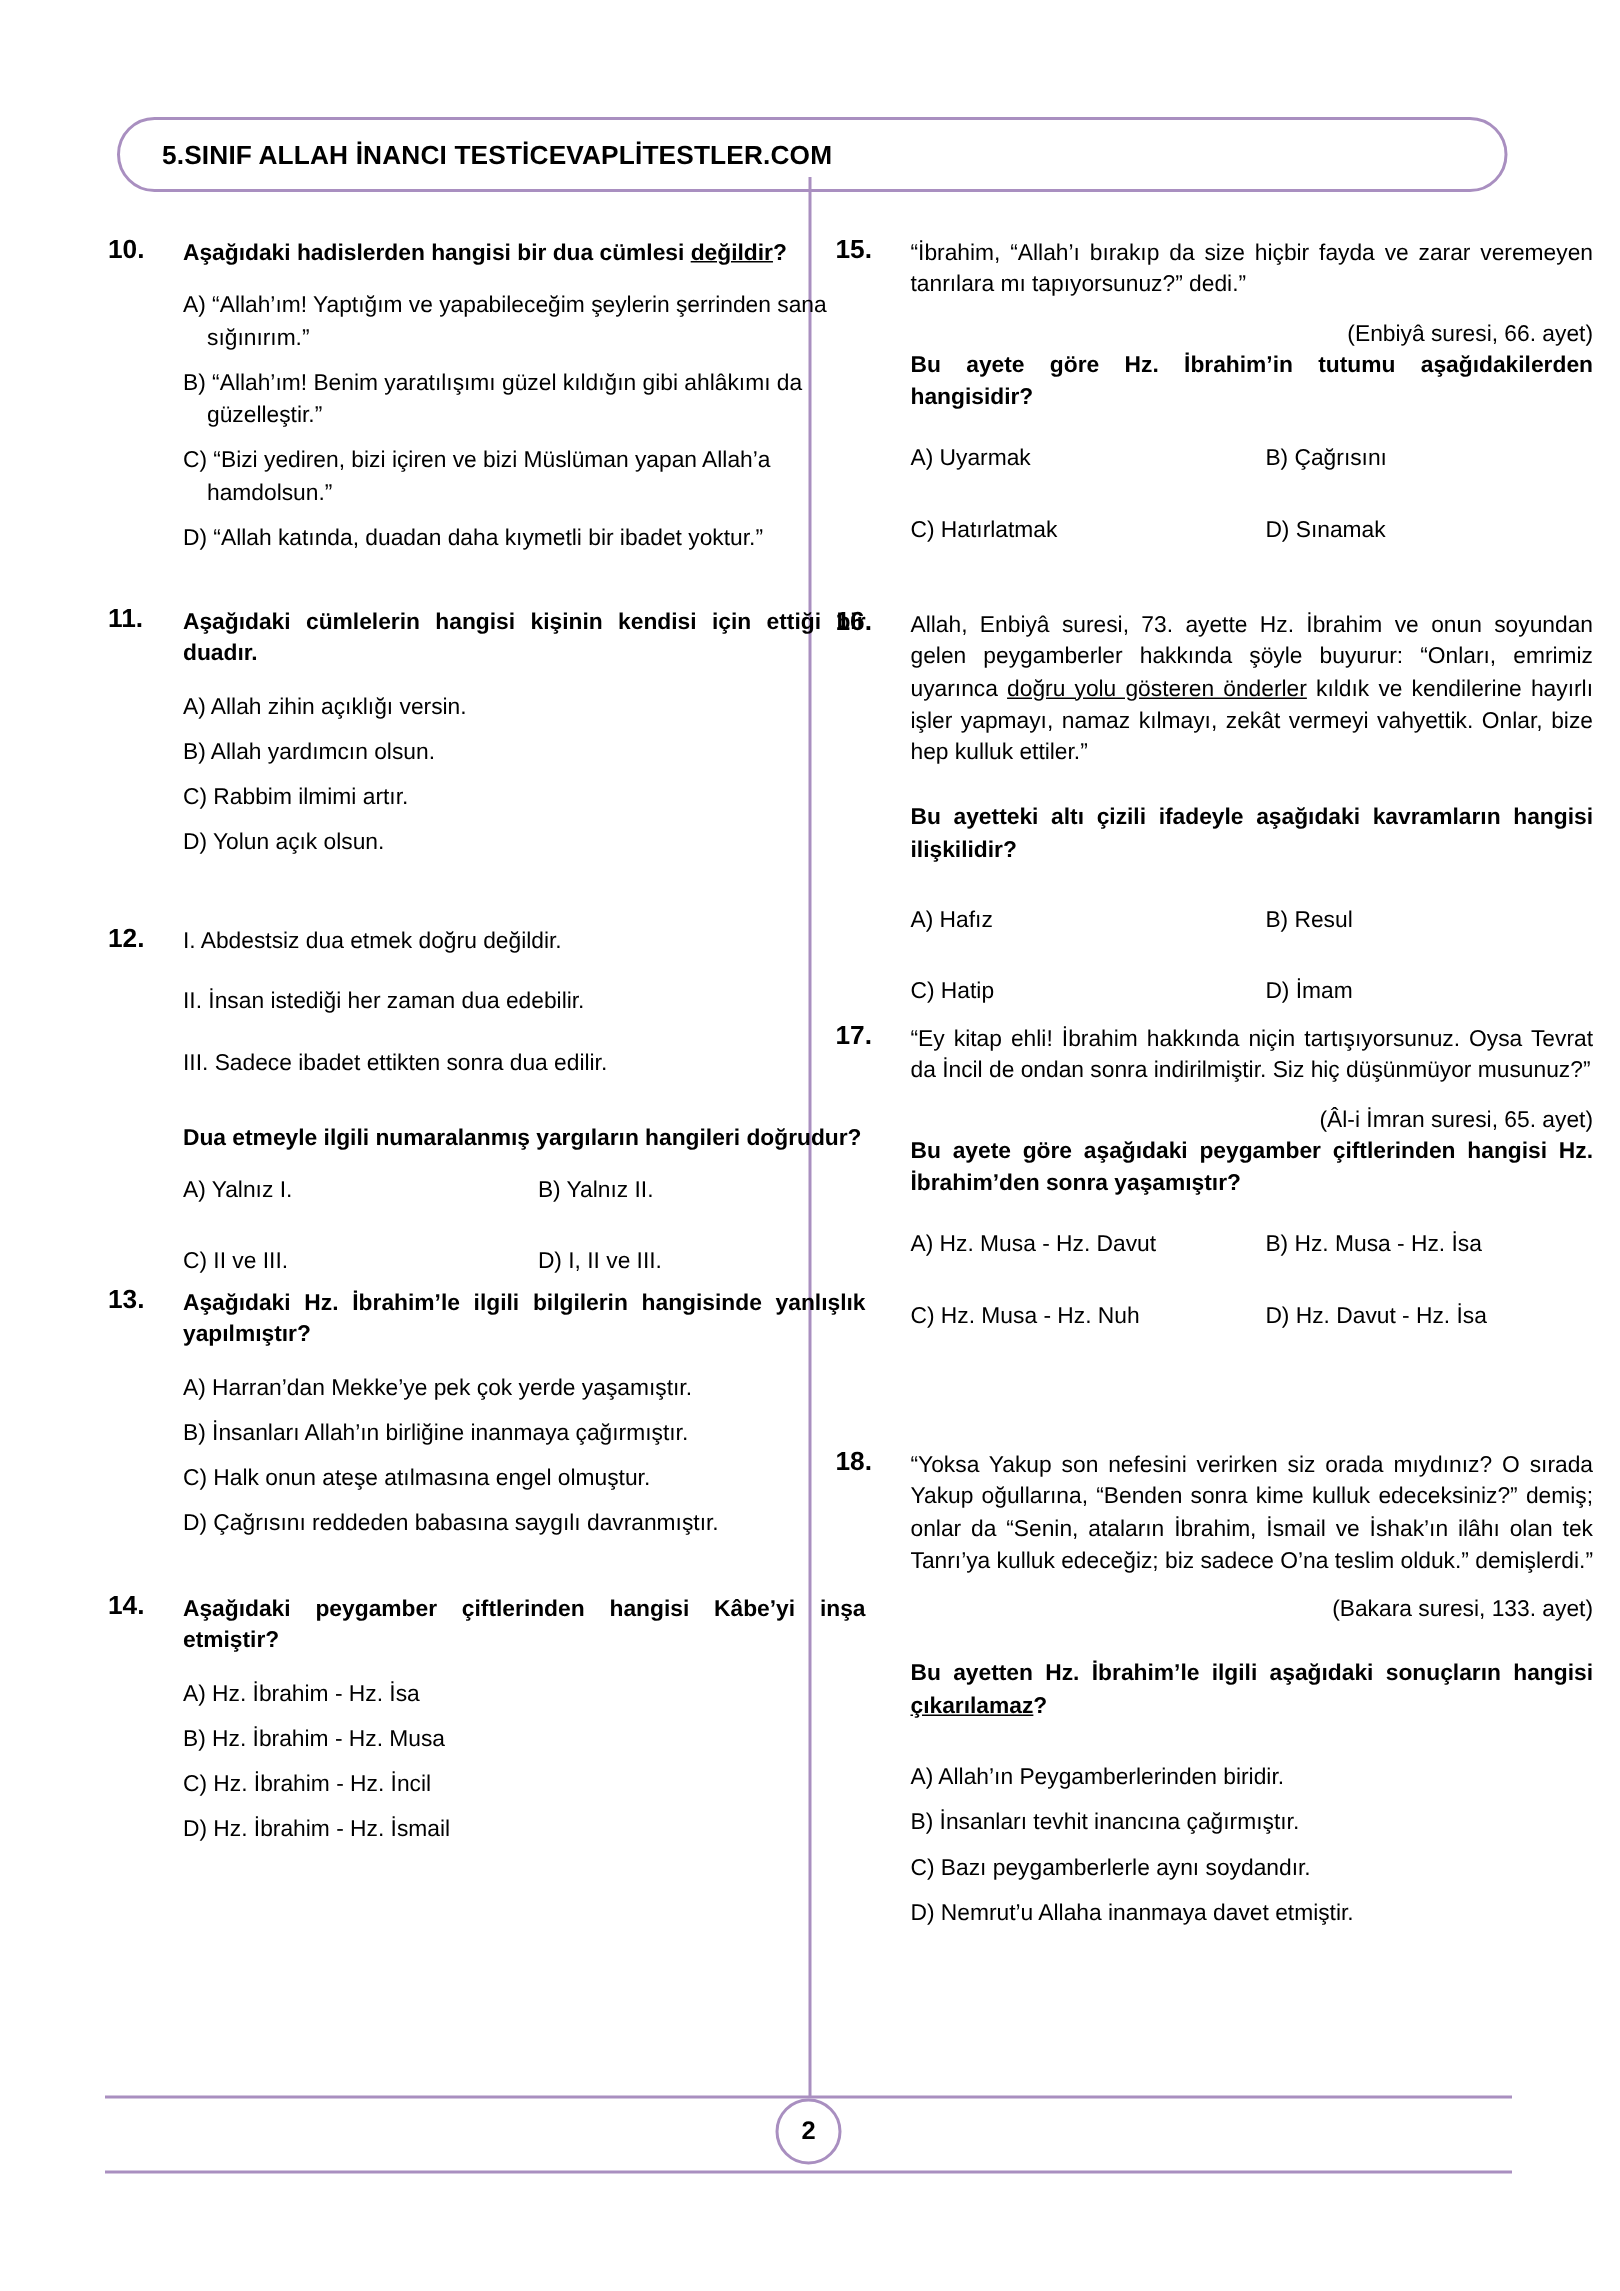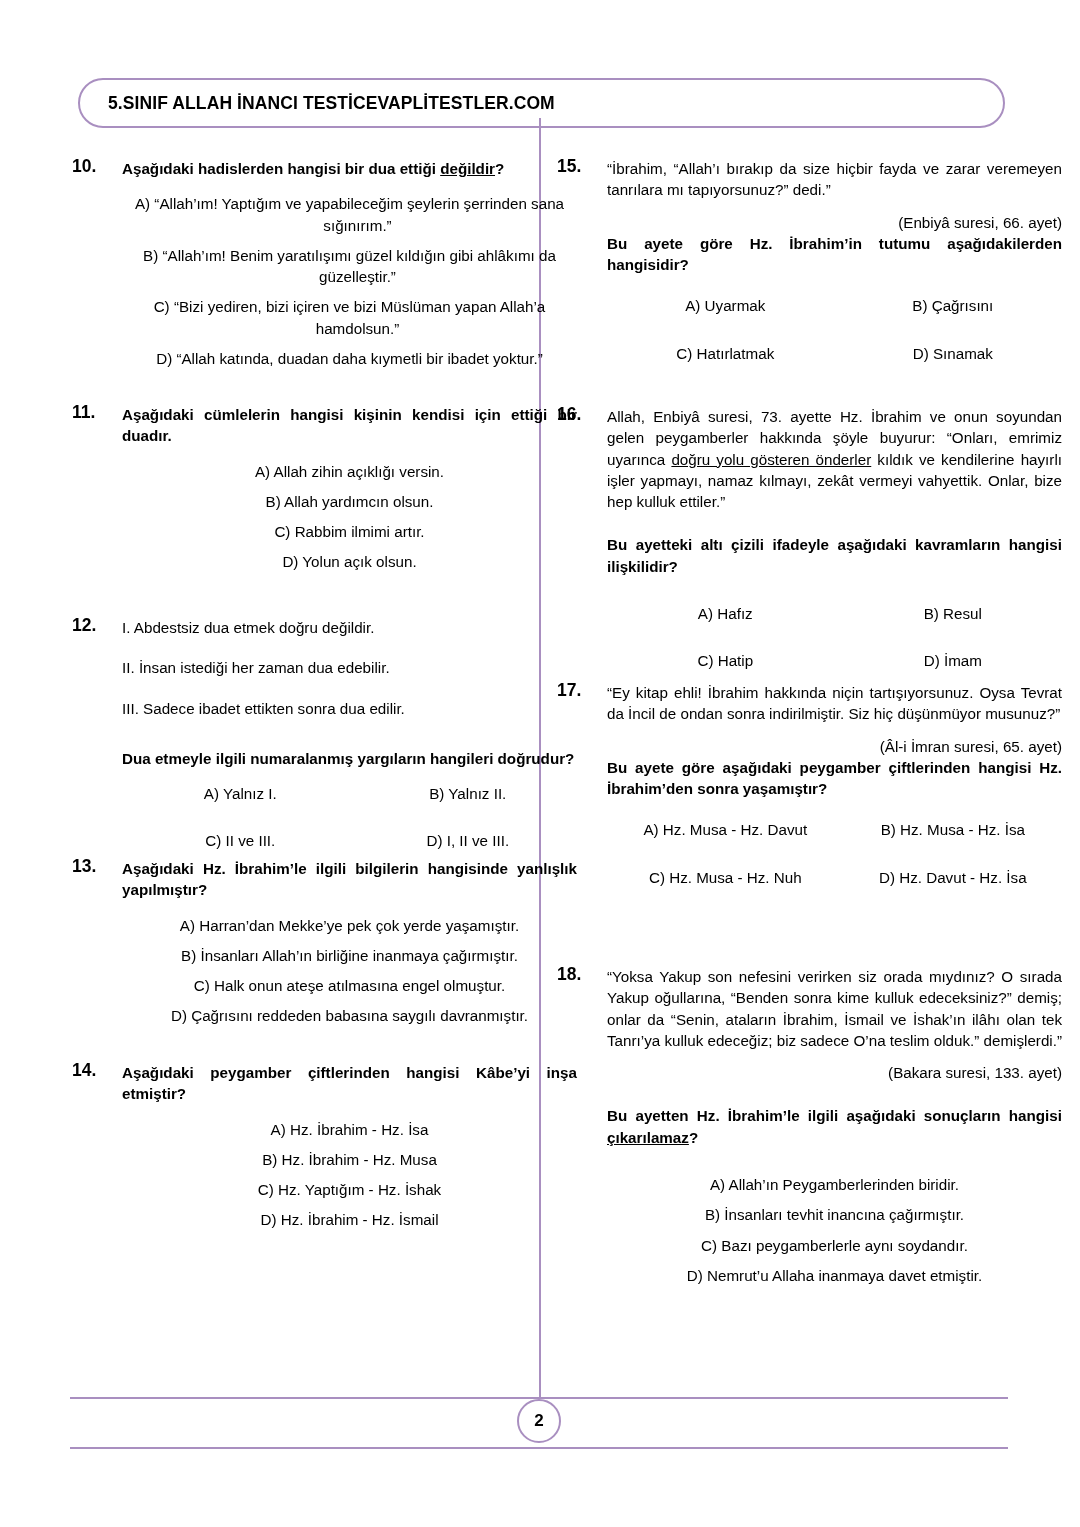--- a/index.html
+++ b/index.html
@@ -130,21 +130,20 @@
   .source-line {
     font-size: 15.2px;
     line-height: 1.40;
     text-align: right;
     margin-top: 11px;
   }
 
   
   .options {
     margin-top: 14px;
-    text-align: center;
   }
   .options.single .opt {
     font-size: 15.2px;
     line-height: 1.40;
     margin-bottom: 9px;
     padding-left: 16px;
     text-indent: -16px;
   }
   .options.single .opt:last-child { margin-bottom: 0; }
 
@@ -168,21 +167,21 @@
   <div class="hdr-text hdr-left">5.SINIF ALLAH İNANCI TESTİ</div>
   <div class="hdr-text hdr-right">CEVAPLİTESTLER.COM</div>
 </div>
 
 <div id="column-divider"></div>
 
 <div class="column" id="column-left">
 
   <div class="question q-at" style="top:0px;">
     <div class="q-number">10.</div>
-    <div class="q-stem bold"><span>Aşağıdaki hadislerden hangisi bir dua ettiği </span><u>değildir</u><span>?</span></div>
+    <div class="q-stem bold"><span>Aşağıdaki hadislerden hangisi bir dua cümlesi </span><u>değildir</u><span>?</span></div>
     <div class="options single">
       <div class="opt">A) “Allah’ım! Yaptığım ve yapabileceğim şeylerin şerrinden sana sığınırım.”</div>
       <div class="opt">B) “Allah’ım! Benim yaratılışımı güzel kıldığın gibi ahlâkımı da güzelleştir.”</div>
       <div class="opt">C) “Bizi yediren, bizi içiren ve bizi Müslüman yapan Allah’a hamdolsun.”</div>
       <div class="opt">D) “Allah katında, duadan daha kıymetli bir ibadet yoktur.”</div>
     </div>
   </div>
 
   <div class="question q-at" style="top:246px;">
     <div class="q-number">11.</div>
@@ -219,21 +218,21 @@
       <div class="opt">D) Çağrısını reddeden babasına saygılı davranmıştır.</div>
     </div>
   </div>
 
   <div class="question q-at" style="top:904px;">
     <div class="q-number">14.</div>
     <div class="q-stem bold">Aşağıdaki peygamber çiftlerinden hangisi Kâbe’yi inşa etmiştir?</div>
     <div class="options single">
       <div class="opt">A) Hz. İbrahim - Hz. İsa</div>
       <div class="opt">B) Hz. İbrahim - Hz. Musa</div>
-      <div class="opt">C) Hz. Yaptığım - Hz. İshak</div>
+      <div class="opt">C) Hz. İbrahim - Hz. İncil</div>
       <div class="opt">D) Hz. İbrahim - Hz. İsmail</div>
     </div>
   </div>
 
 </div>
 
 <div class="column" id="column-right">
 
   <div class="question q-at" style="top:0px;">
     <div class="q-number">15.</div>

